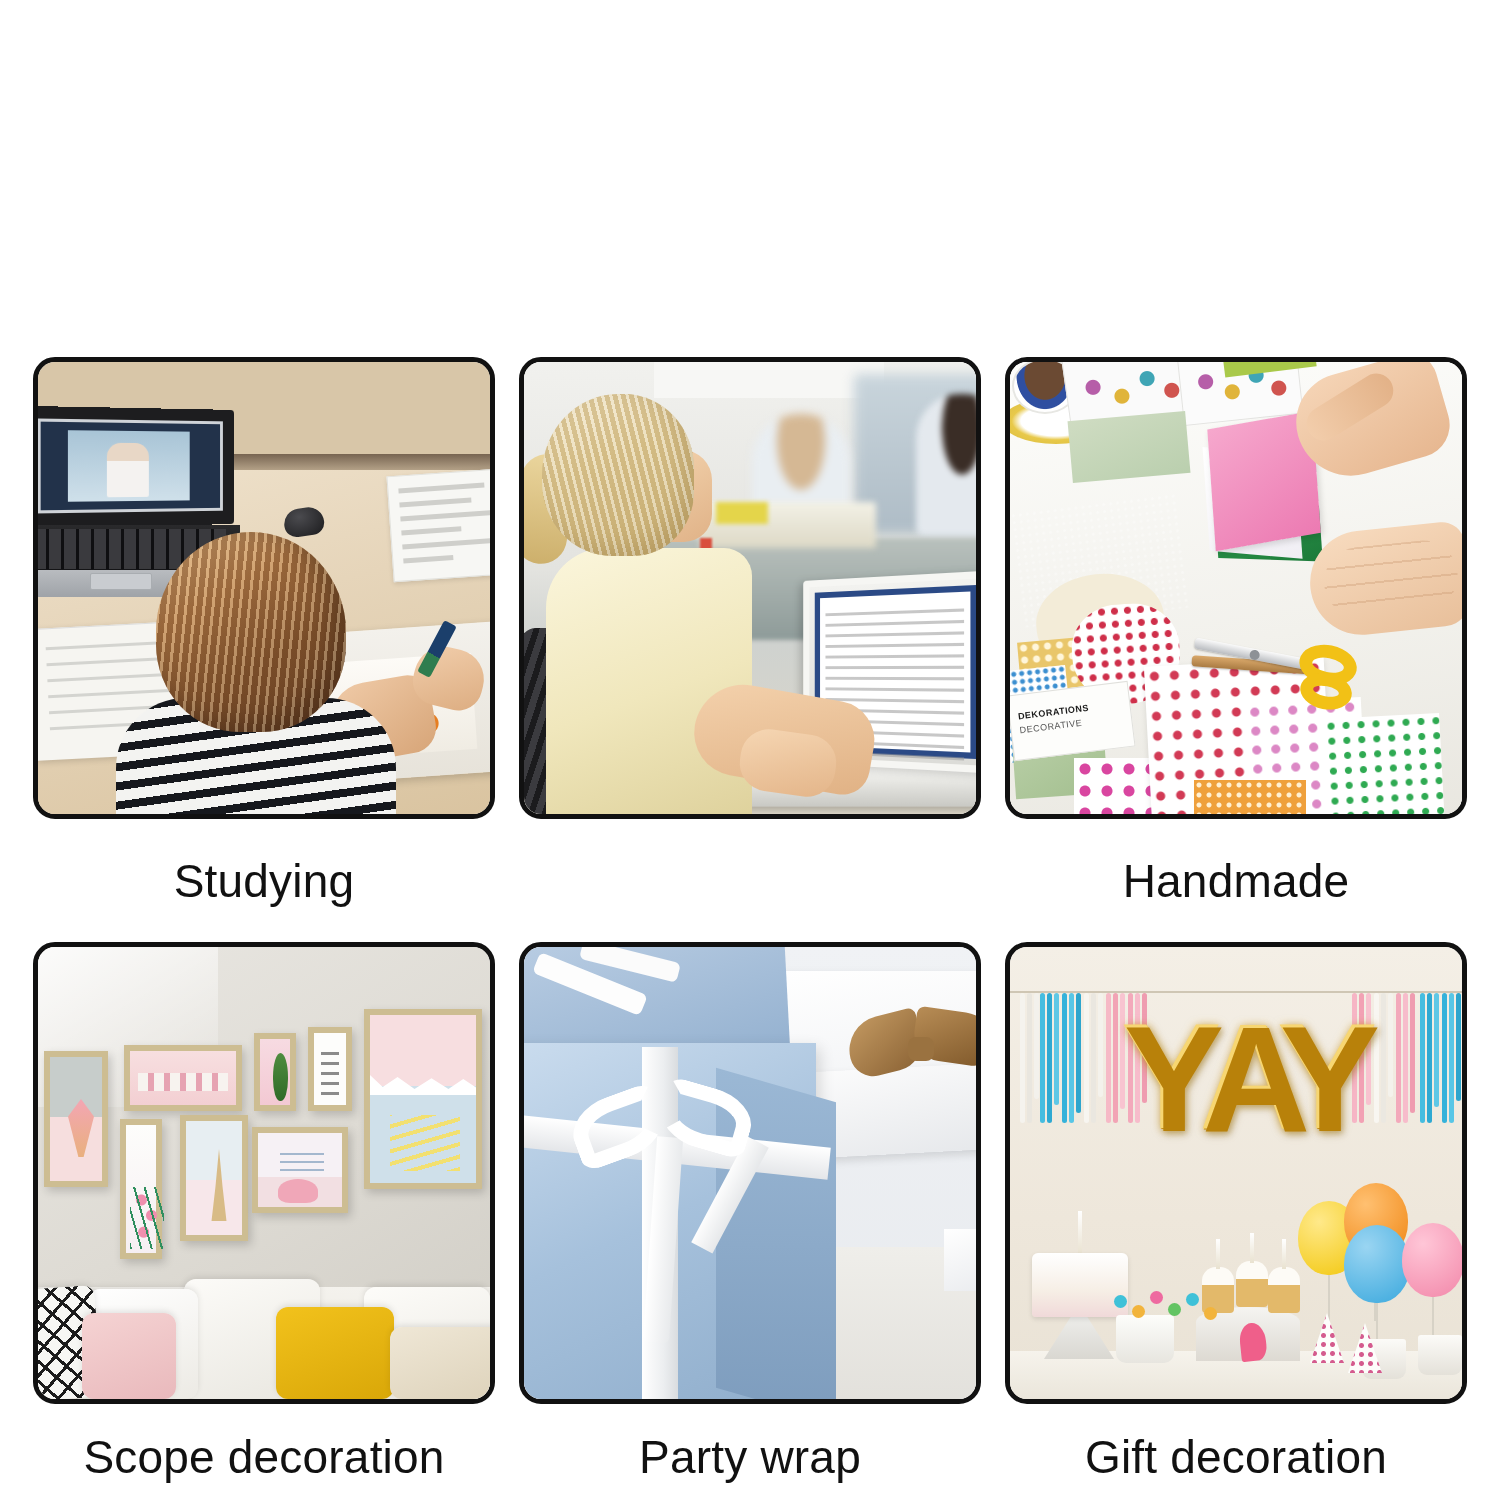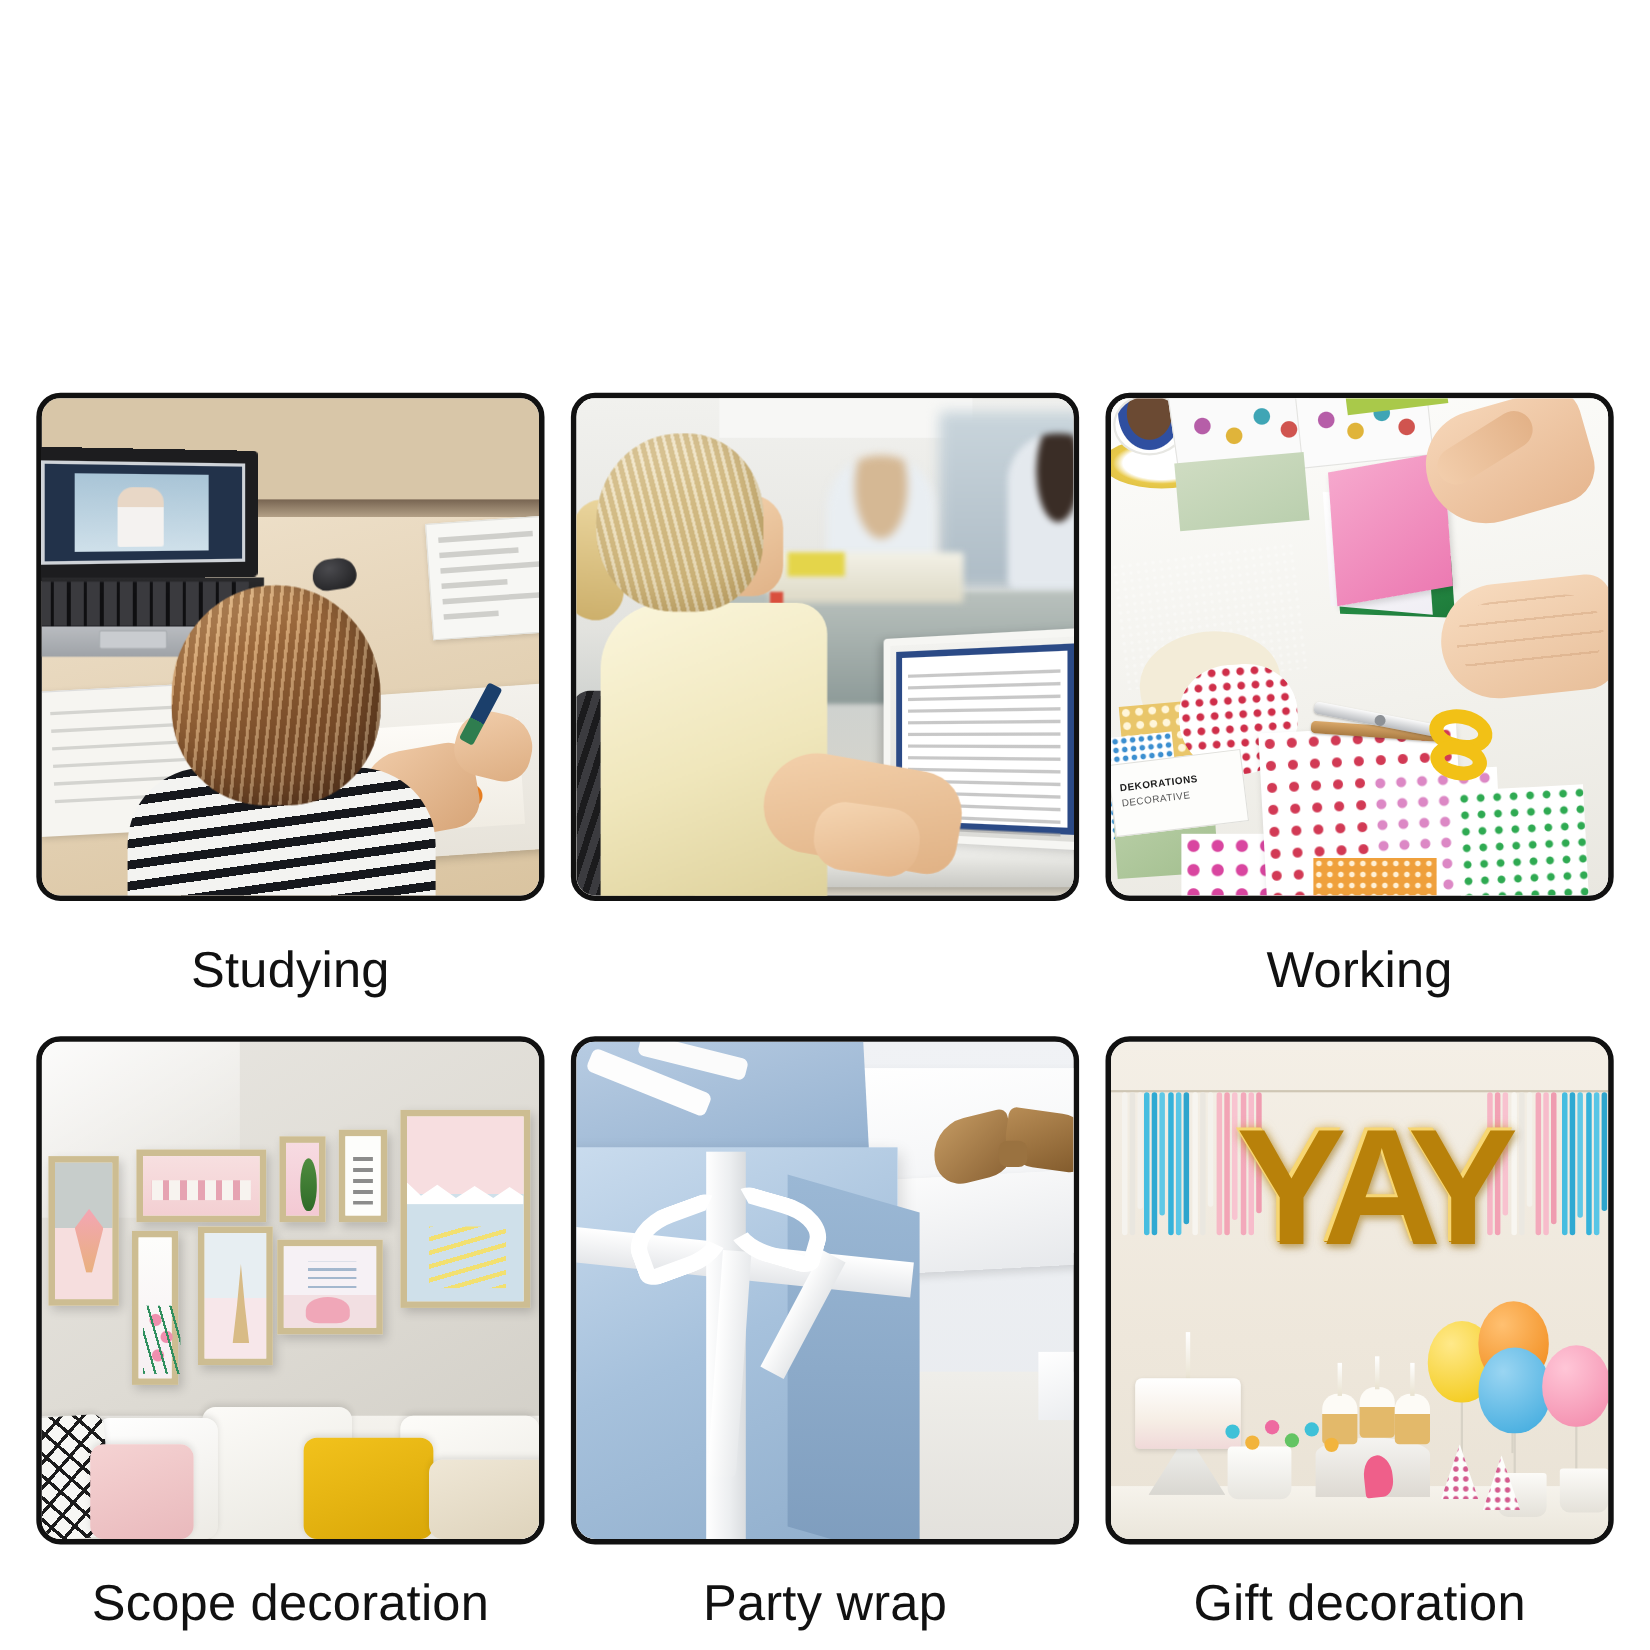--- a/index.html
+++ b/index.html
@@ -589,21 +589,21 @@
               <div class="hm-white"></div>
               <div class="hm-pink"></div>
           </div>
           <div class="hm-hand2">
               <div class="hm-fingers2"></div>
             </div>
           <div class="hm-hand1"></div>
           <div class="hm-fingers1"></div>
         </div>
       </div>
-      <div class="caption">Working</div>
+      <div class="caption">Handmade</div>
     </div>
 
     <div class="cell row2">
       <div class="photo">
         <div class="photo-inner p-wall">
           <div class="wall-light"></div>
 
           <div class="frame" style="left:6px;top:104px;width:64px;height:136px">
             <div class="fr-art" style="background:linear-gradient(180deg,#c7cdcb 0 48%,#f6dede 48% 100%)">
               <div style="position:absolute;left:18px;top:42px;width:26px;height:58px;background:linear-gradient(180deg,#f3a6b4,#e9b07e);clip-path:polygon(50% 0,100% 30%,60% 100%,40% 100%,0 30%)"></div>

